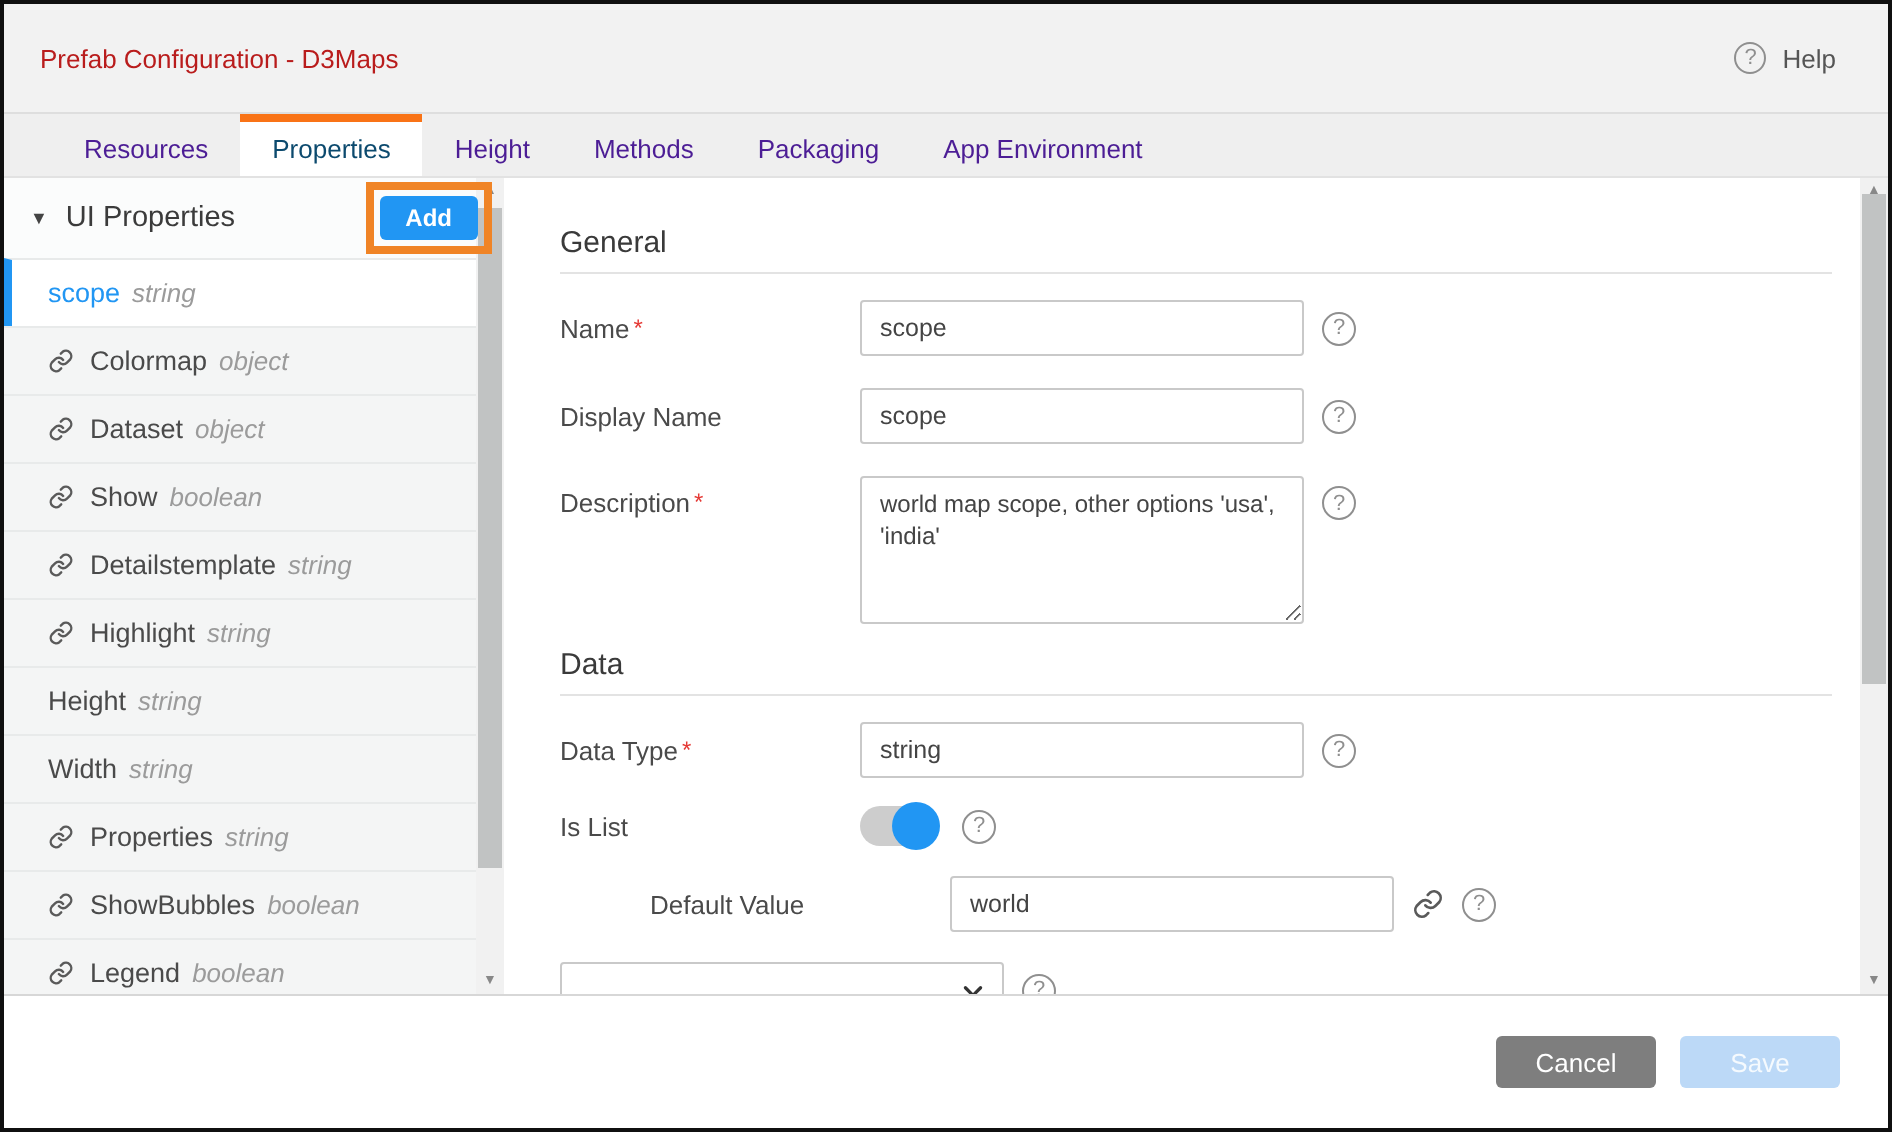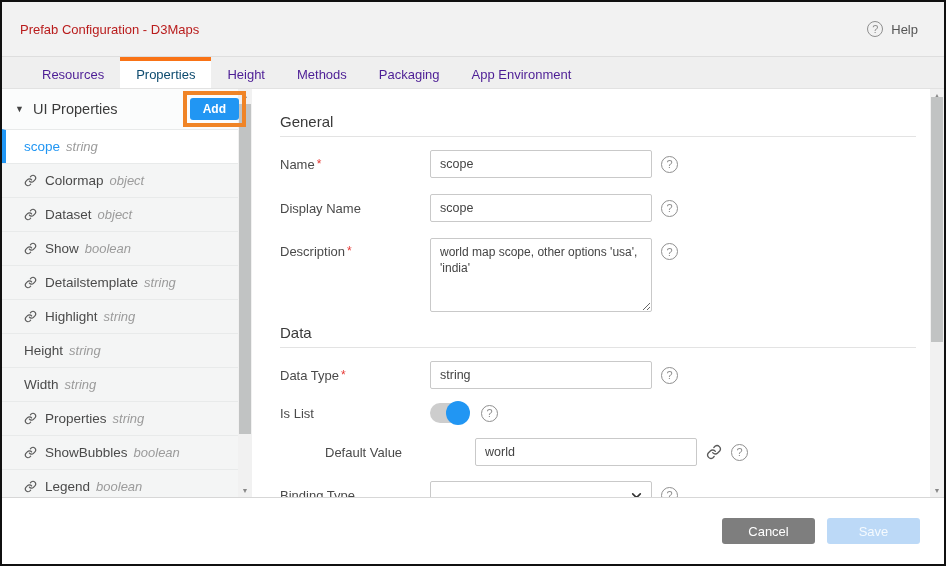--- a/index.html
+++ b/index.html
@@ -60,21 +60,21 @@
   .frow.top .help-circle { margin-top:5px; }
 
   
   .toggle { width:38px; height:20px; background:#cdcdcd; border-radius:10px; position:relative; display:inline-block; cursor:pointer; margin-right:4px; }
   .toggle .knob { position:absolute; right:-2px; top:-2px; width:24px; height:24px; background:#2196F3; border-radius:50%; }
 
   .bind-link { display:inline-flex; margin-top:0; }
 
   
   .ftr { height:67px; border-top:1px solid #d7d7d7; background:#fff; display:flex; align-items:center; justify-content:flex-end; gap:12px; padding-right:24px; flex:0 0 auto; }
-  .btn { border:none; border-radius:3px; font-size:13px; font-family:inherit; color:#fff; width:93px; height:26px; cursor:pointer; }
+  .btn { border:none; border-radius:3px; font-size:13px; font-family:inherit; color:#fff; width:80px; height:26px; cursor:pointer; }
   .btn-cancel { background:#7e7e7e; }
   .btn-save { background:#bcd9f7; color:#f5fafe; }
 </style>
 </head>
 <body>
 
 <div class="app">
 
   <div class="hdr">
     <div class="title">Prefab Configuration - D3Maps</div>
@@ -287,21 +287,20 @@
                 <path d="M14 11a5 5 0 0 0-7.5-.5l-3 3a5 5 0 0 0 7 7l1.7-1.7"></path>
               </svg>
             </span>
           <span class="help-circle">
               <span>?</span>
             </span>
         </div>
       </div>
 
       <div class="frow" style="margin-bottom:0;">
-        <label><span>Binding Type</span></label>
         <div class="ctrl">
           <div class="selbox">
             <span></span>
             <span style="display:inline-flex;">
                 <svg width="13" height="13" viewBox="0 0 24 24" fill="none" stroke="#333" stroke-width="3" stroke-linecap="round" stroke-linejoin="round">
                   <path d="M5 9l7 7 7-7"></path>
                 </svg>
               </span>
           </div>
           <span class="help-circle">

